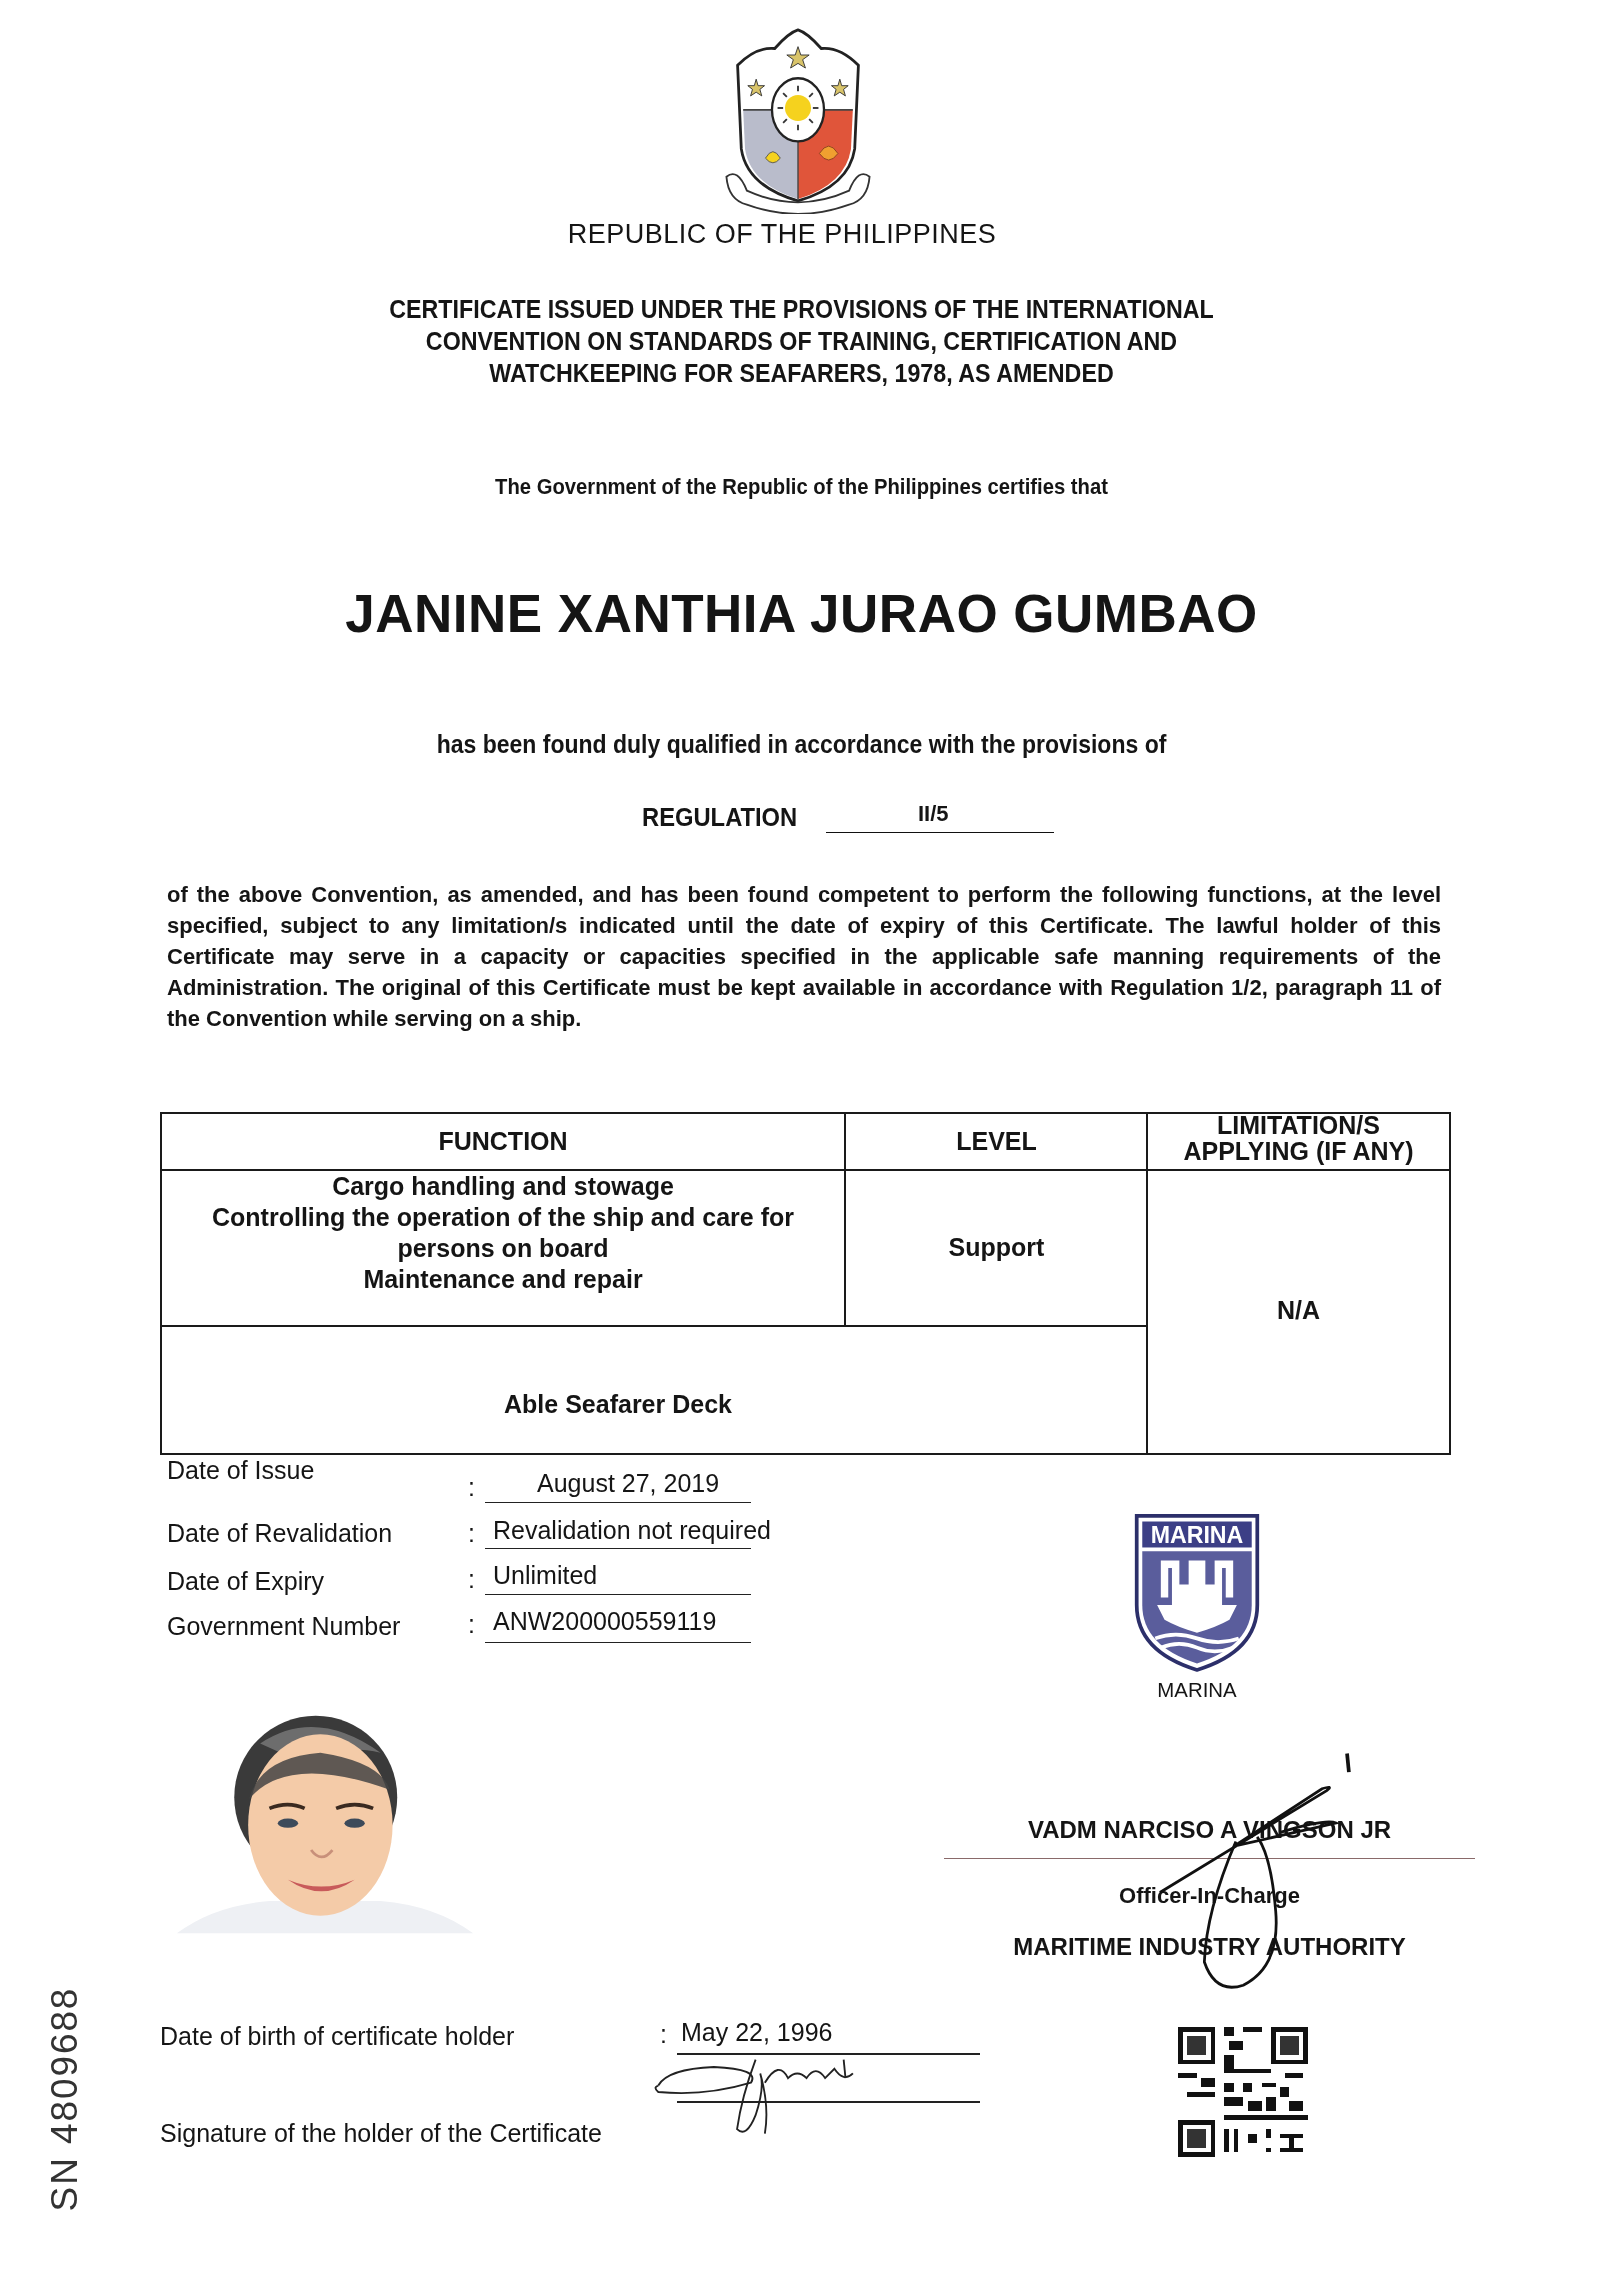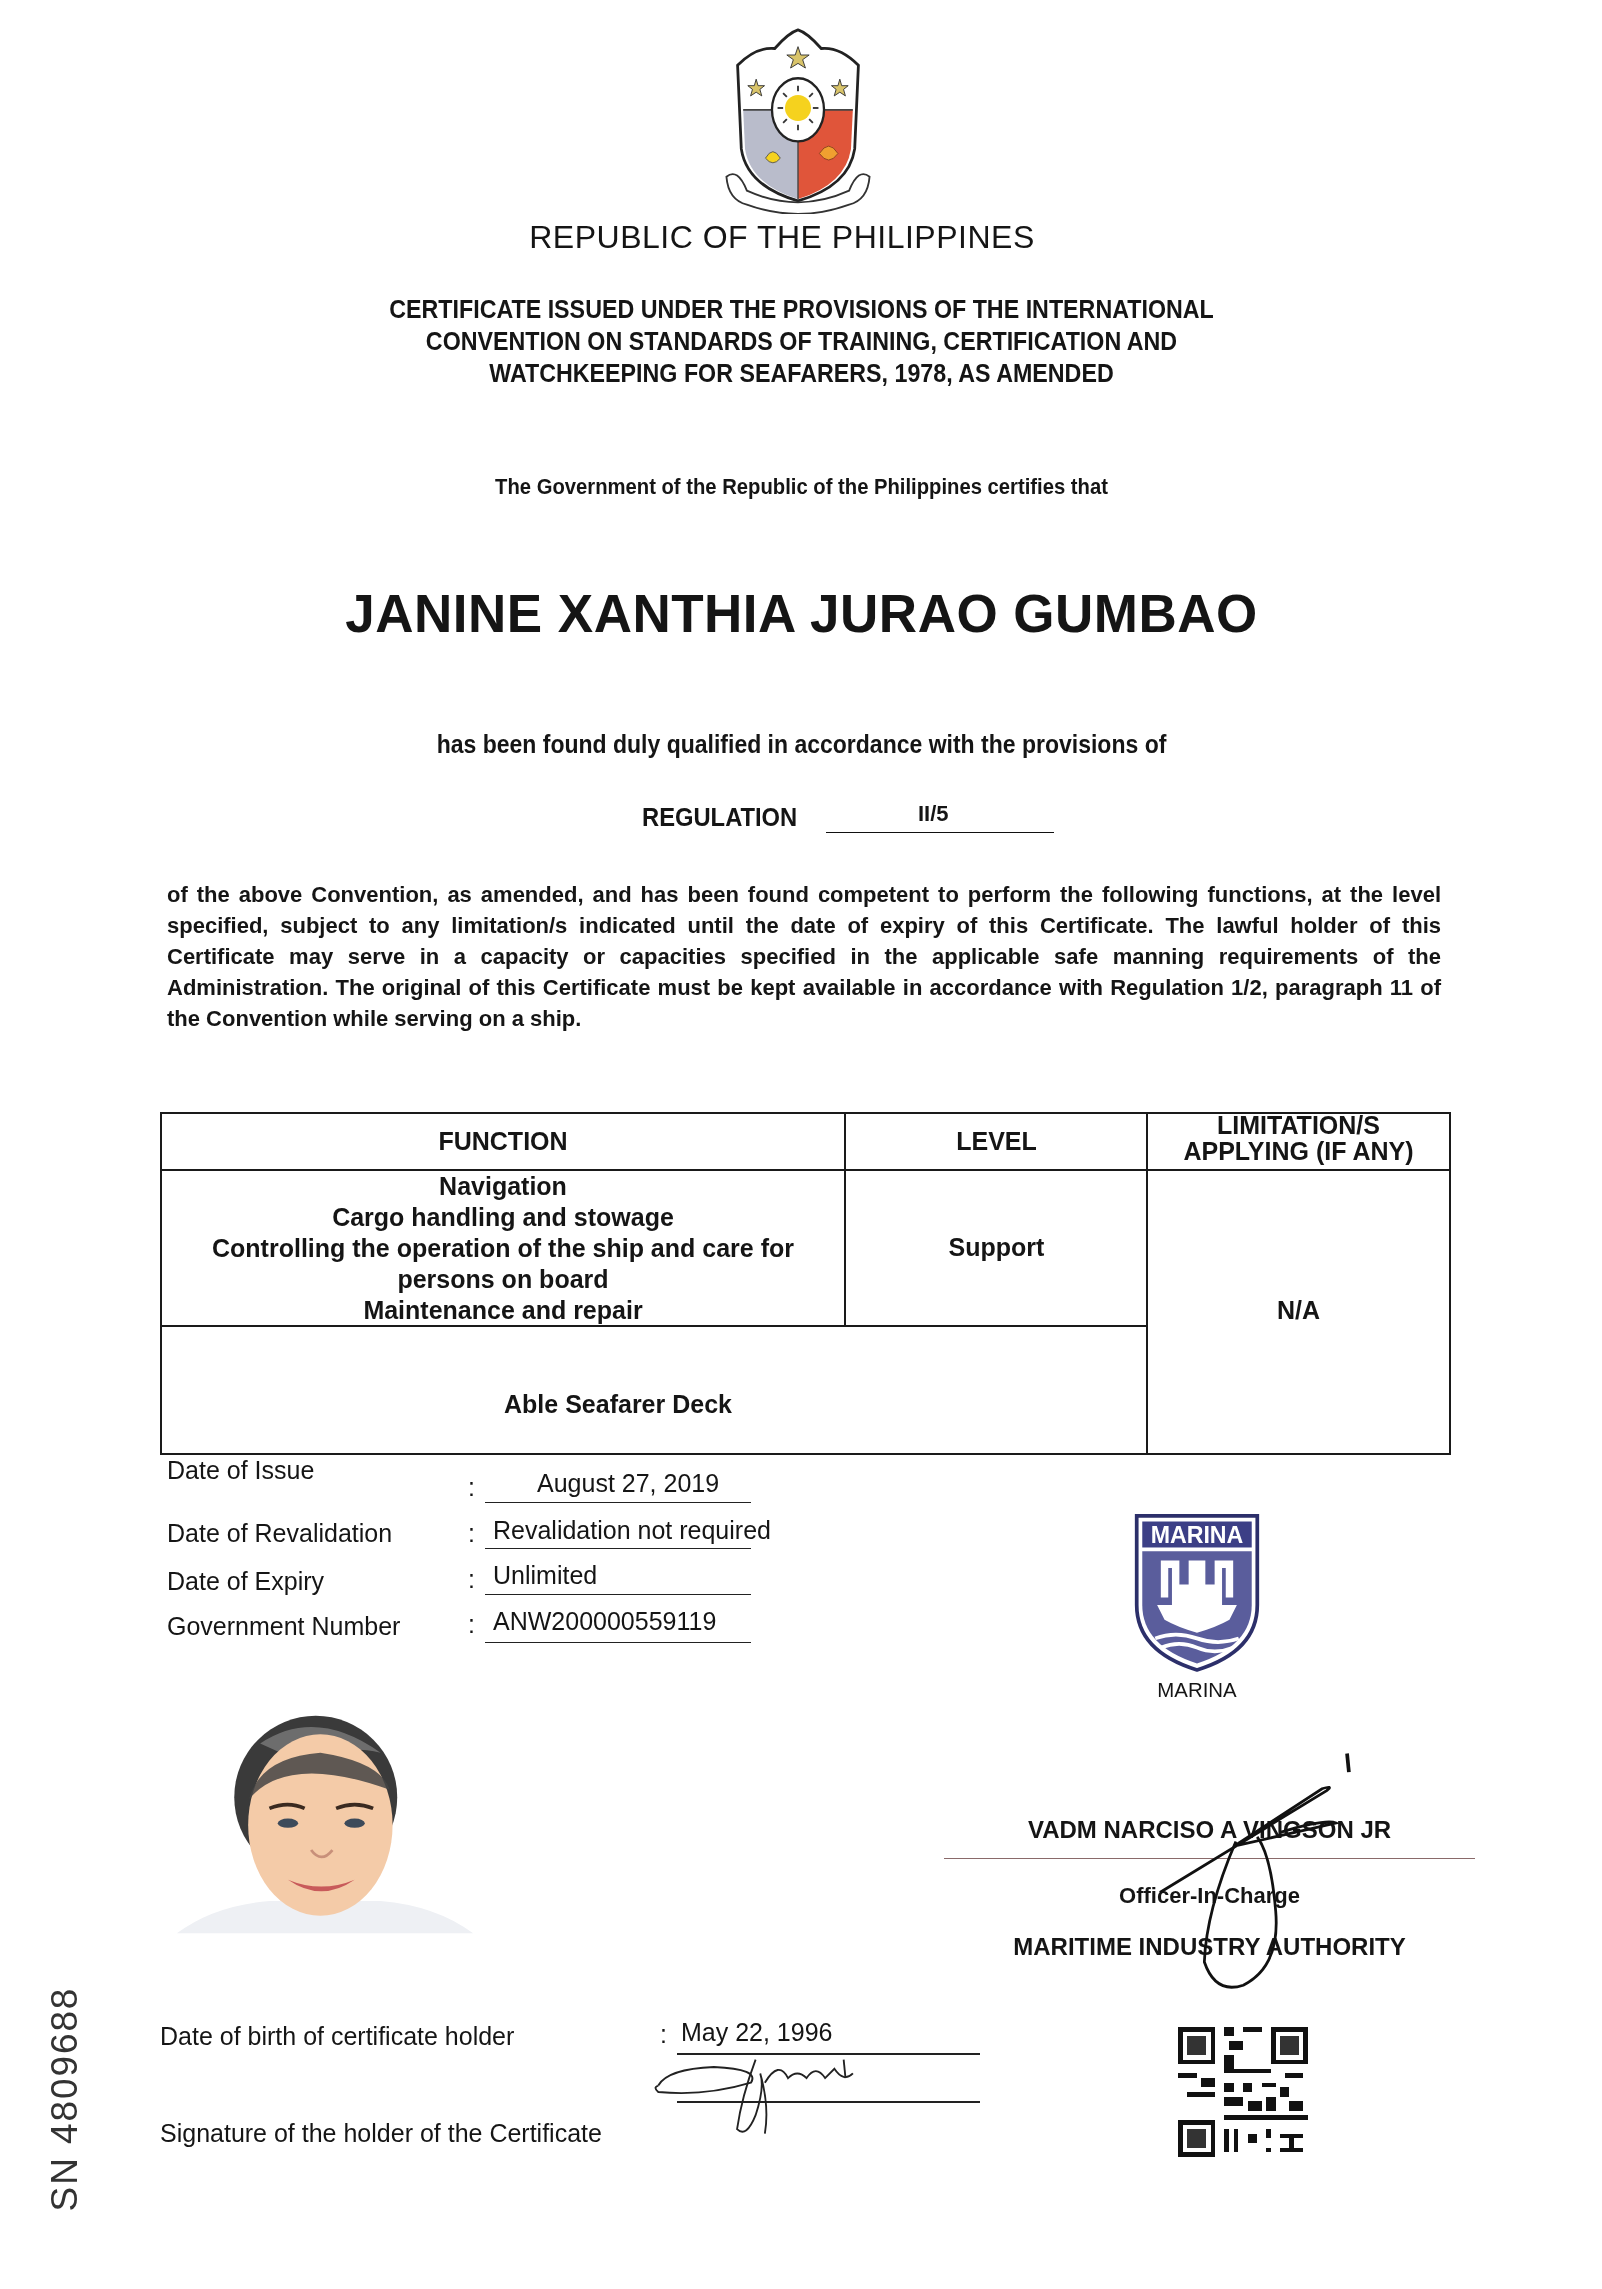--- a/index.html
+++ b/index.html
@@ -6,21 +6,21 @@
   body {
     width: 1603px; height: 2289px; position: relative; overflow: hidden;
     background: #ffffff; color: #151515;
     font-family: "Liberation Sans", "DejaVu Sans", sans-serif;
   }
   .abs { position: absolute; }
   .center { text-align: center; }
 
   
   #seal { left: 719px; top: 28px; width: 158px; height: 186px; }
-  #republic { left: 0; width: 1564px; top: 219px; font-size: 32px; letter-spacing: 0.5px; }
+  #republic { left: 0; width: 1564px; top: 219px; font-size: 27px; letter-spacing: 0.5px; }
 
   #cert-title { left: 0; width: 1603px; top: 293px; font-size: 25px; line-height: 32px; font-weight: bold; transform: scaleX(0.93); }
   #certifies { left: 0; width: 1603px; top: 474px; font-size: 22px; font-weight: bold; transform: scaleX(0.92); }
 
   #holder-name { left: 0; width: 1603px; top: 583px; font-size: 53px; font-weight: bold; letter-spacing: 0.5px; }
   #qualified { left: 0; width: 1603px; top: 730px; font-size: 25px; font-weight: bold; transform: scaleX(0.92); }
 
   #regulation { left: 642px; top: 803px; font-size: 25px; font-weight: bold; }
   #regulation .reg-label { display: inline-block; transform: scaleX(0.95); transform-origin: left; }
   #reg-line { left: 826px; top: 832px; width: 228px; height: 0; border-bottom: 1.9px solid #111; }
@@ -131,21 +131,20 @@
   <div class="tline" style="left:0; top:211px; width:985px; height:2.3px;"></div>
 
   <div class="tcell th" style="left:0; top:13px; width:682px;">FUNCTION</div>
   <div class="tcell th" style="left:684px; top:13px; width:301px;">LEVEL</div>
   <div class="tcell th" style="left:986px; top:-1.9px; width:301px; line-height:26px;">
     <div>LIMITATION/S</div>
     <div>APPLYING (IF ANY)</div>
   </div>
 
   <div class="tcell td" style="left:0; top:57px; width:682px;">
-    <div>Navigation</div>
     <div>Cargo handling and stowage</div>
     <div>Controlling the operation of the ship and care for</div>
     <div>persons on board</div>
     <div>Maintenance and repair</div>
   </div>
   <div class="tcell td" style="left:684px; top:118px; width:301px;">Support</div>
   <div class="tcell td" style="left:986px; top:181px; width:301px;">N/A</div>
 
   <div class="tcell td" style="left:0; top:275px; width:912px;">Able Seafarer Deck</div>
 </div>

